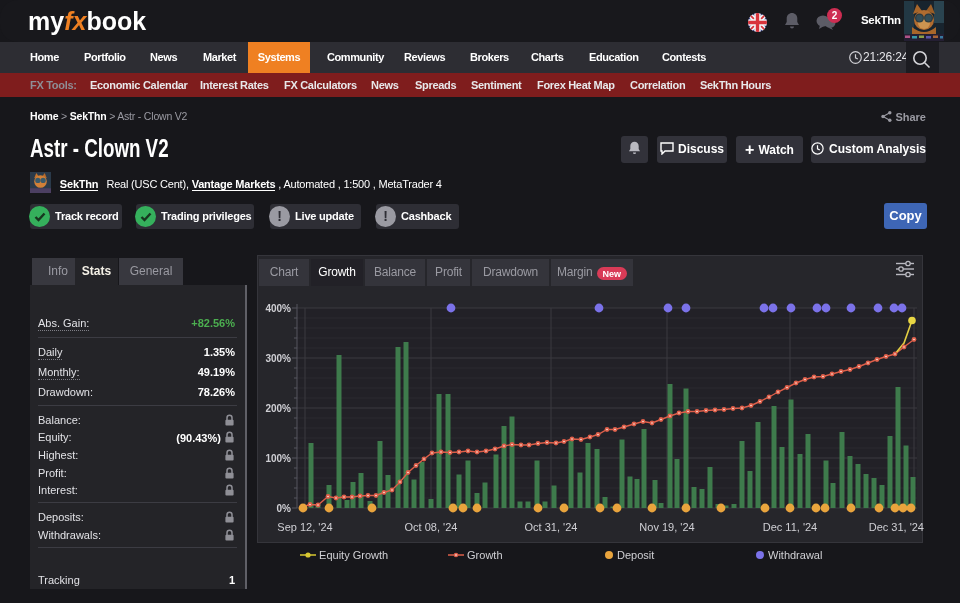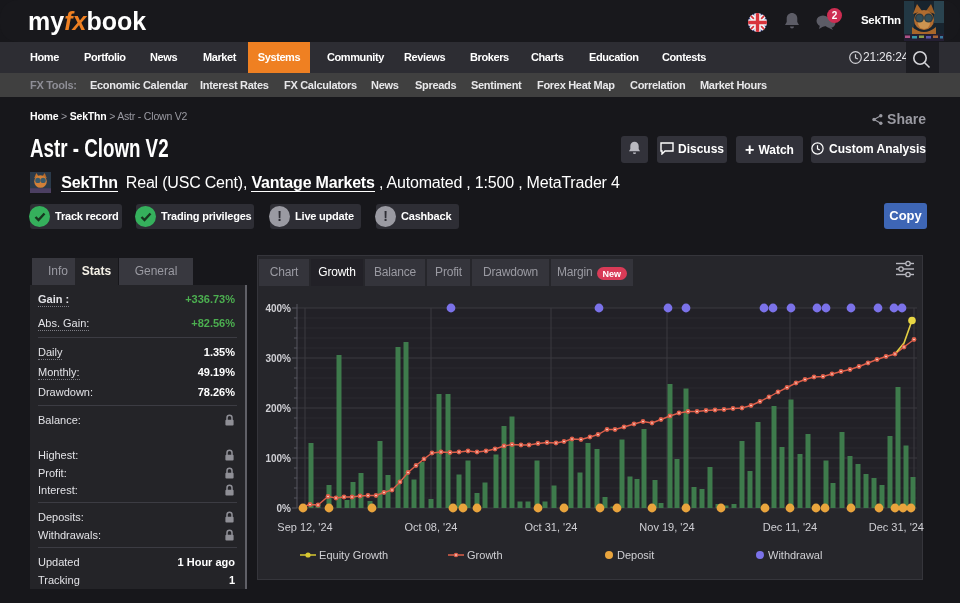--- a/index.html
+++ b/index.html
@@ -6,50 +6,50 @@
 html,body { width:960px; height:603px; background:#17171b; font-family:"Liberation Sans", sans-serif; overflow:hidden; }
 .abs { position:absolute; }
 
 #hdr { position:absolute; left:0; top:0; width:960px; height:42px; background:#18181c;border-radius:18px; }
 #logo { position:absolute; left:28px; top:7px; font-size:25px; font-weight:bold; color:#fff; }
 #logo .fx { color:#ef8022; font-style:italic; }
 
 #nav { position:absolute; left:0; top:42px; width:960px; height:31px; background:#2d2d33; }
 #nav .it { position:absolute; top:0; height:31px; line-height:31px; color:#fff; font-size:11px; font-weight:bold; letter-spacing:-0.4px; white-space:nowrap; }
 #nav .sys { background:#ef8022; text-align:center; }
-#fxbar { position:absolute; left:0; top:73px; width:960px; height:24px; background:#404040; }
+#fxbar { position:absolute; left:0; top:73px; width:960px; height:24px; background:#7f1d1d; }
 #fxbar .it { position:absolute; top:0; height:24px; line-height:24px; color:#e8e8ea; font-size:11px; font-weight:bold; letter-spacing:-0.3px; white-space:nowrap; }
 #fxbar .lbl { color:#8e8e96; }
 
 #crumb { position:absolute; left:30px; top:110px; font-size:10.5px; letter-spacing:-0.2px; color:#9a9aa2; }
 #crumb b { color:#fff; }
-#share { position:absolute; right:34px; top:111px; font-size:14px; font-weight:bold; color:#9a9aa2; }
+#share { position:absolute; right:34px; top:111px; font-size:11px; font-weight:bold; color:#9a9aa2; }
 
 #title { position:absolute; left:30px; top:134px; font-size:25px; font-weight:bold; color:#fff; transform:scaleX(0.75); transform-origin:0 0; white-space:nowrap; }
 .btn { position:absolute; top:136px; height:27px; background:#32323a; border-radius:3px; color:#fff; font-size:12px; font-weight:bold; line-height:27px; text-align:center; white-space:nowrap; }
 #copybtn { position:absolute; left:884px; top:203px; width:43px; height:26px; background:#3e66b5; border-radius:3px; color:#fff; font-size:13px; font-weight:bold; text-align:center; line-height:26px; }
 
-#author { position:absolute; left:30px; top:172px; height:21px; font-size:16px; letter-spacing:-0.2px; color:#fff; line-height:21px; }
+#author { position:absolute; left:30px; top:172px; height:21px; font-size:11px; letter-spacing:-0.2px; color:#fff; line-height:21px; }
 
 .badge { position:absolute; top:204px; height:25px; background:#2e2e35; border-radius:3px; color:#fff; font-size:11px; font-weight:bold; letter-spacing:-0.2px; line-height:25px; white-space:nowrap; }
 .badge .ic { display:inline-block; width:21px; height:21px; border-radius:50%; margin:2px 5px 0 -1px; vertical-align:top; text-align:center; }
 
 #lpanel { position:absolute; left:30px; top:258px; width:217px; height:331px; }
 .tab { position:absolute; top:0; height:27px; line-height:27px; font-size:12px; text-align:center; white-space:nowrap; }
 #ltabs .tab { background:#38383f; color:#9a9aa2; }
 #ltabs .sel { background:#242428; color:#f4f0e6; font-weight:bold; }
 #lbody { position:absolute; left:0; top:27px; width:217px; height:304px; background:#242428; border-right:2px solid #606067; }
 .srow { position:absolute; left:8px; right:8px; height:18px; font-size:11px; color:#e2e2e6; }
 .srow .lab { position:absolute; left:0; top:0; }
 .srow .val { position:absolute; right:2px; top:0; font-weight:bold; color:#fff; }
 .srow .green { color:#4caf50; }
 .du { border-bottom:1px dotted #7e7e86; padding-bottom:1px; }
 .sdiv { position:absolute; left:8px; right:8px; height:0; border-top:1px solid #3c3c43; }
 
-#rpanel { position:absolute; left:257px; top:255px; width:666px; height:325px; background:#26262b; border:1px solid #35353b; }
+#rpanel { position:absolute; left:257px; top:255px; width:666px; height:288px; background:#26262b; border:1px solid #35353b; }
 #rtabs { position:absolute; left:0; top:3px; height:27px; }
 #rtabs .tab { background:#34343b; color:#9a9aa2; letter-spacing:-0.2px; }
 #rtabs .sel { background:#222127; color:#fff; }
 #legend { position:absolute; left:0; top:288px; width:664px; height:22px; font-size:11px; color:#d0d0d4; }
 #legend .li { position:absolute; top:0; height:22px; line-height:22px; }
 svg text { font-family:"Liberation Sans", sans-serif; }
 </style>
 </head>
 <body>
 
@@ -135,21 +135,21 @@
 <div id="fxbar">
   <div class="it lbl" style="left:30px">FX Tools:</div>
   <div class="it" style="left:90px">Economic Calendar</div>
   <div class="it" style="left:200px">Interest Rates</div>
   <div class="it" style="left:284px">FX Calculators</div>
   <div class="it" style="left:371px">News</div>
   <div class="it" style="left:415px">Spreads</div>
   <div class="it" style="left:471px">Sentiment</div>
   <div class="it" style="left:537px">Forex Heat Map</div>
   <div class="it" style="left:630px">Correlation</div>
-  <div class="it" style="left:700px">Market Hours</div>
+  <div class="it" style="left:700px">SekThn Hours</div>
 </div>
 
 <div id="crumb"><b>Home</b> &gt; <b>SekThn</b> &gt; Astr - Clown V2</div>
 <div id="share"><svg width="11" height="11" viewBox="0 0 11 11" style="vertical-align:-1px">
       <circle cx="2" cy="5.5" r="1.7" fill="#9a9aa2"></circle>
       <circle cx="8.8" cy="1.8" r="1.7" fill="#9a9aa2"></circle>
       <circle cx="8.8" cy="9.2" r="1.7" fill="#9a9aa2"></circle>
       <path d="M2 5.5 L8.8 1.8 M2 5.5 L8.8 9.2" stroke="#9a9aa2" stroke-width="1.1"></path>
     </svg> Share</div>
 
@@ -195,27 +195,23 @@
 <div class="badge" style="left:136px;width:118px"><span class="ic" style="background:#35b05c"><svg width="12" height="10" viewBox="0 0 12 10" style="margin-top:5px">
         <path d="M1.5 5 L4.5 8 L10.5 1.5" stroke="#17361f" stroke-width="2.4" fill="none"></path>
       </svg></span>Trading privileges</div>
 <div class="badge" style="left:270px;width:91px"><span class="ic" style="background:#9a9aa2;color:#2e2e35;font-size:14px;font-weight:bold;line-height:21px">!</span>Live update</div>
 <div class="badge" style="left:376px;width:83px"><span class="ic" style="background:#9a9aa2;color:#2e2e35;font-size:14px;font-weight:bold;line-height:21px">!</span>Cashback</div>
 
 <div id="lpanel">
   <div id="ltabs">
     <div class="tab" style="left:2px;width:52px">Info</div>
     <div class="tab sel" style="left:45px;width:43px">Stats</div>
-    <div class="tab" style="left:89px;width:74px">General</div>
+    <div class="tab" style="left:89px;width:64px">General</div>
   </div>
   <div id="lbody">
-      <div class="srow" style="top:8px">
-        <span class="lab du"><b>Gain :</b></span>
-        <span class="val green">+336.73%</span>
-      </div>
 <div class="srow" style="top:32px">
         <span class="lab du"><span>Abs. Gain:</span></span>
         <span class="val green">+82.56%</span>
       </div>
 <div class="sdiv" style="top:52px"></div>
 <div class="srow" style="top:61px">
         <span class="lab du"><span>Daily</span></span>
         <span class="val ">1.35%</span>
       </div>
 <div class="srow" style="top:81px">
@@ -227,20 +223,27 @@
         <span class="val ">78.26%</span>
       </div>
 <div class="sdiv" style="top:120px"></div>
 <div class="srow" style="top:129px">
         <span class="lab">Balance:</span>
         <span class="val "><svg width="11" height="12" viewBox="0 0 11 12" style="vertical-align:-1px">
             <path d="M3 6 V3.8 a2.5 2.5 0 0 1 5 0 V6" fill="none" stroke="#8f8f96" stroke-width="1.5"></path>
             <rect x="1.4" y="5.8" width="8.2" height="5.6" rx="1" fill="#8f8f96"></rect>
           </svg></span>
       </div>
+<div class="srow" style="top:146px">
+        <span class="lab">Equity:</span>
+        <span class="val ">(90.43%) <svg width="11" height="12" viewBox="0 0 11 12" style="vertical-align:-1px">
+            <path d="M3 6 V3.8 a2.5 2.5 0 0 1 5 0 V6" fill="none" stroke="#8f8f96" stroke-width="1.5"></path>
+            <rect x="1.4" y="5.8" width="8.2" height="5.6" rx="1" fill="#8f8f96"></rect>
+          </svg></span>
+      </div>
 <div class="srow" style="top:182px">
         <span class="lab">Profit:</span>
         <span class="val "><svg width="11" height="12" viewBox="0 0 11 12" style="vertical-align:-1px">
             <path d="M3 6 V3.8 a2.5 2.5 0 0 1 5 0 V6" fill="none" stroke="#8f8f96" stroke-width="1.5"></path>
             <rect x="1.4" y="5.8" width="8.2" height="5.6" rx="1" fill="#8f8f96"></rect>
           </svg></span>
       </div>
 <div class="srow" style="top:164px">
         <span class="lab">Highest:</span>
         <span class="val "><svg width="11" height="12" viewBox="0 0 11 12" style="vertical-align:-1px">
@@ -264,24 +267,20 @@
           </svg></span>
       </div>
 <div class="srow" style="top:244px">
         <span class="lab">Withdrawals:</span>
         <span class="val "><svg width="11" height="12" viewBox="0 0 11 12" style="vertical-align:-1px">
             <path d="M3 6 V3.8 a2.5 2.5 0 0 1 5 0 V6" fill="none" stroke="#8f8f96" stroke-width="1.5"></path>
             <rect x="1.4" y="5.8" width="8.2" height="5.6" rx="1" fill="#8f8f96"></rect>
           </svg></span>
       </div>
 <div class="sdiv" style="top:262px"></div>
-<div class="srow" style="top:271px">
-        <span class="lab">Updated</span>
-        <span class="val ">1 Hour ago</span>
-      </div>
 <div class="srow" style="top:289px">
         <span class="lab">Tracking</span>
         <span class="val ">1</span>
       </div>
     </div>
 </div>
 
 <div id="rpanel">
   <div id="rtabs">
     <div class="tab" style="left:1px;width:50px">Chart</div>

